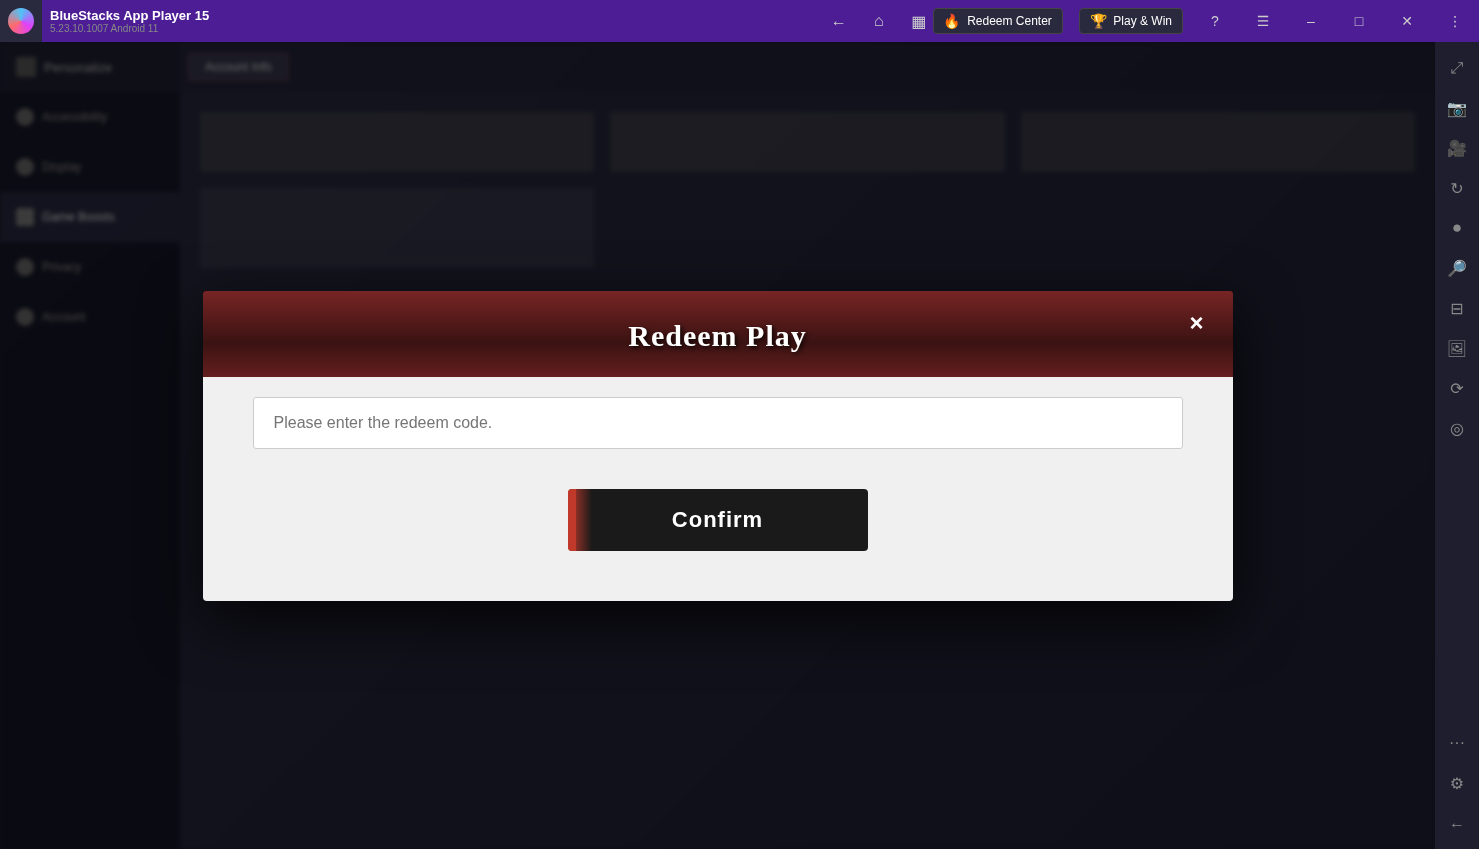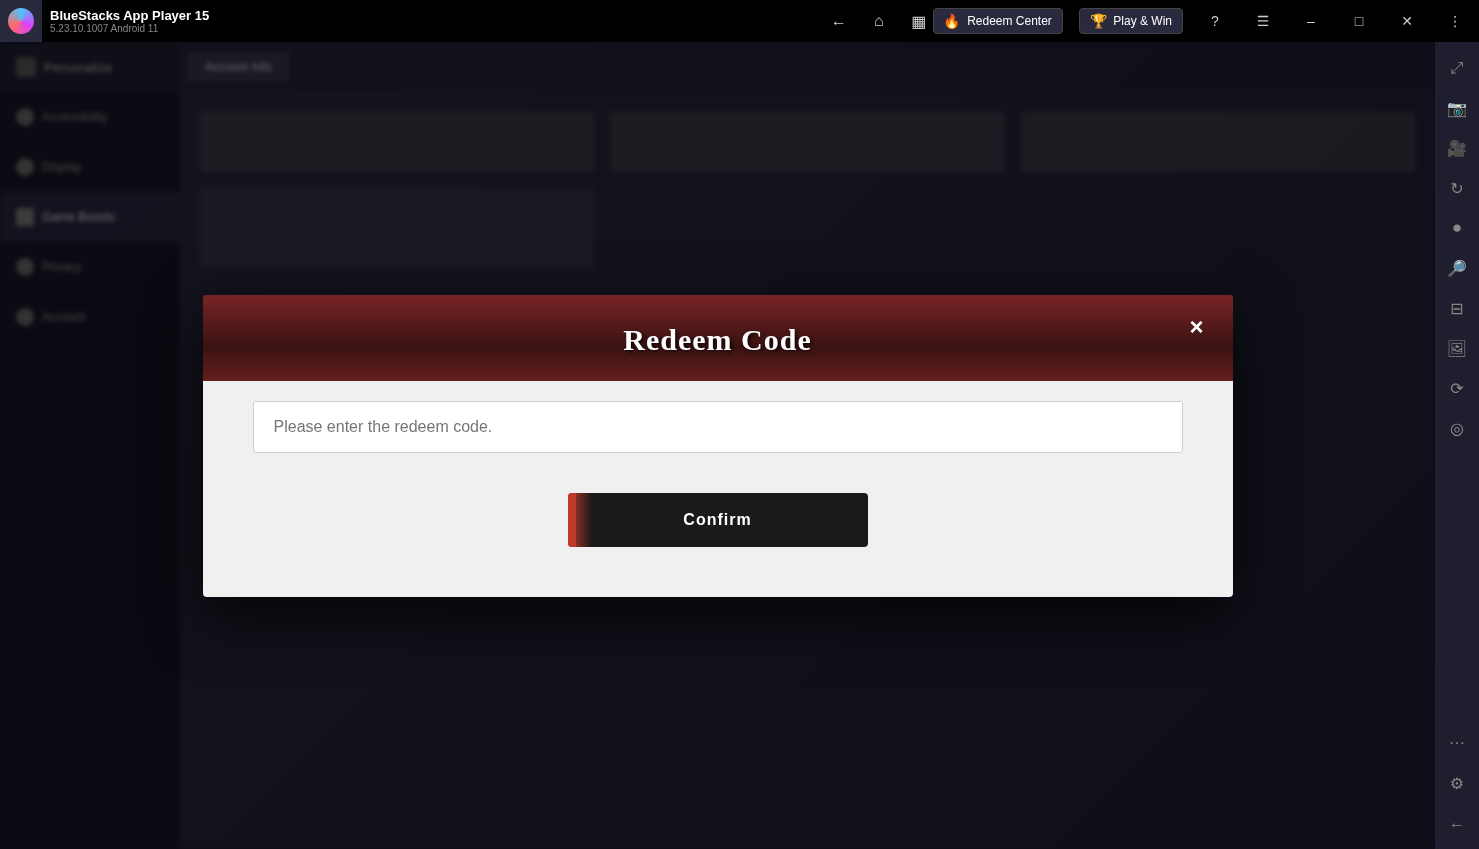--- a/index.html
+++ b/index.html
@@ -11,21 +11,21 @@
       font-family: 'Segoe UI', Arial, sans-serif;
       background: #1a1a2e;
       position: relative;
     }
 
     
     .title-bar {
       position: absolute;
       top: 0; left: 0; right: 0;
       height: 42px;
-      background: #000000;
+      background: #4c1d95;
       display: flex;
       align-items: center;
       z-index: 100;
     }
 
     .title-bar-logo {
       width: 42px;
       height: 42px;
       display: flex;
       align-items: center;
@@ -279,21 +279,21 @@
       margin-bottom: 40px;
     }
 
     .confirm-btn {
       display: block;
       margin: 0 auto;
       width: 300px;
       padding: 18px 40px;
       background: linear-gradient(to right, #c0392b 0%, #1a1a1a 8%, #1a1a1a 100%);
       color: #fff;
-      font-size: 16px;
+      font-size: 22px;
       font-weight: 600;
       border: none;
       border-radius: 4px;
       cursor: pointer;
       letter-spacing: 1px;
       position: relative;
       overflow: hidden;
     }
 
     .confirm-btn::before {
@@ -393,21 +393,21 @@
   <div class="sidebar-icon">◎</div>
   <div class="sidebar-icon" style="margin-top:auto;">···</div>
   <div class="sidebar-icon">⚙</div>
   <div class="sidebar-icon">←</div>
 </div>
 
 <div class="modal-backdrop">
   <div class="modal">
 
     <div class="modal-header">
-      <span class="modal-title">Redeem Code</span>
+      <span class="modal-title">Redeem Play</span>
       <div class="modal-close">×</div>
     </div>
 
     <div class="modal-body">
       <input type="text" class="redeem-input" placeholder="Please enter the redeem code." style="">
       <button class="confirm-btn">
         <span>Confirm</span>
       </button>
     </div>
   </div>

